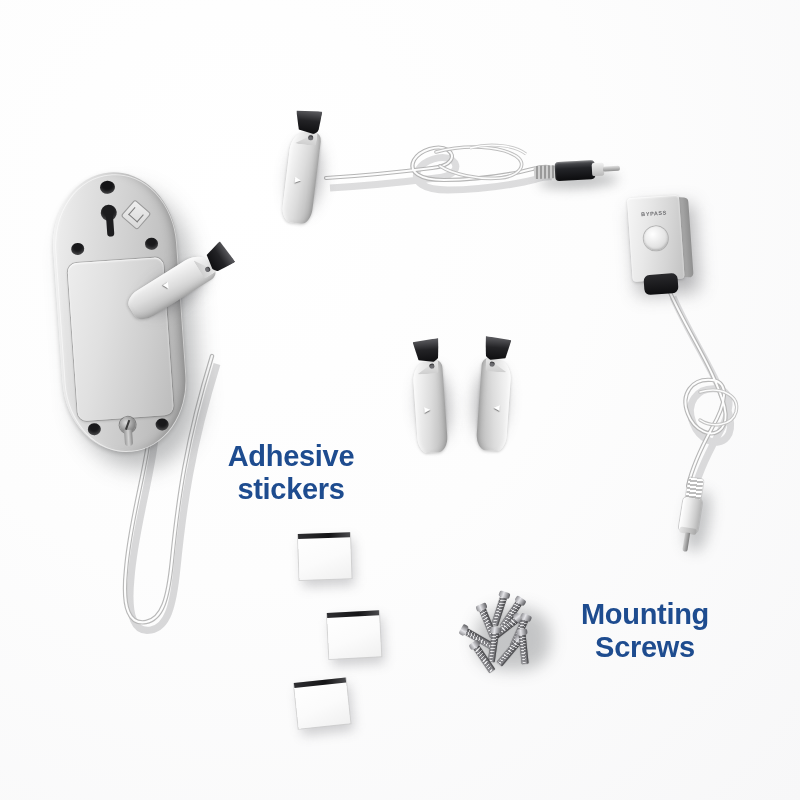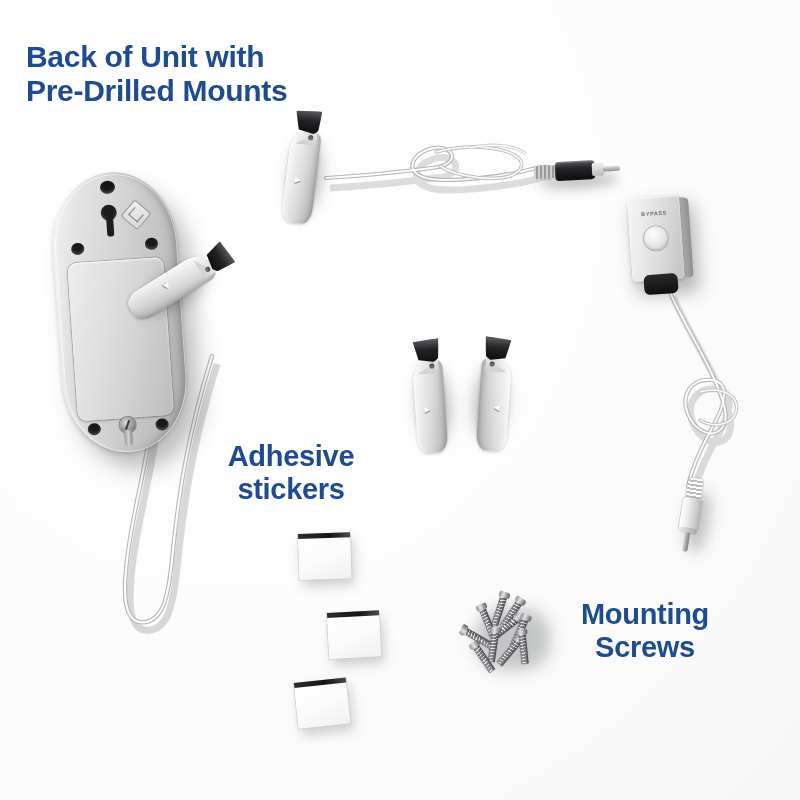--- a/index.html
+++ b/index.html
@@ -437,20 +437,18 @@
     <div class="screw" style="left:14px;top:14px;transform:rotate(-22deg);"></div>
     <div class="screw" style="left:32px;top:20px;transform:rotate(52deg);"></div>
     <div class="screw" style="left:46px;top:24px;transform:rotate(24deg);"></div>
     <div class="screw" style="left:4px;top:30px;transform:rotate(-60deg);"></div>
     <div class="screw" style="left:20px;top:38px;transform:rotate(8deg);"></div>
     <div class="screw" style="left:36px;top:44px;transform:rotate(40deg);"></div>
     <div class="screw" style="left:50px;top:40px;transform:rotate(-6deg);"></div>
     <div class="screw" style="left:10px;top:50px;transform:rotate(-34deg);"></div>
   </div>
 
-  <div class="label" id="lbl-back">Back of Unit with
-Pre-Drilled Mounts</div>
   <div class="label" id="lbl-screws">Mounting
 Screws</div>
   <div class="label" id="lbl-sticker">Adhesive
 stickers</div>
 
 </div>
 
 </body></html>

